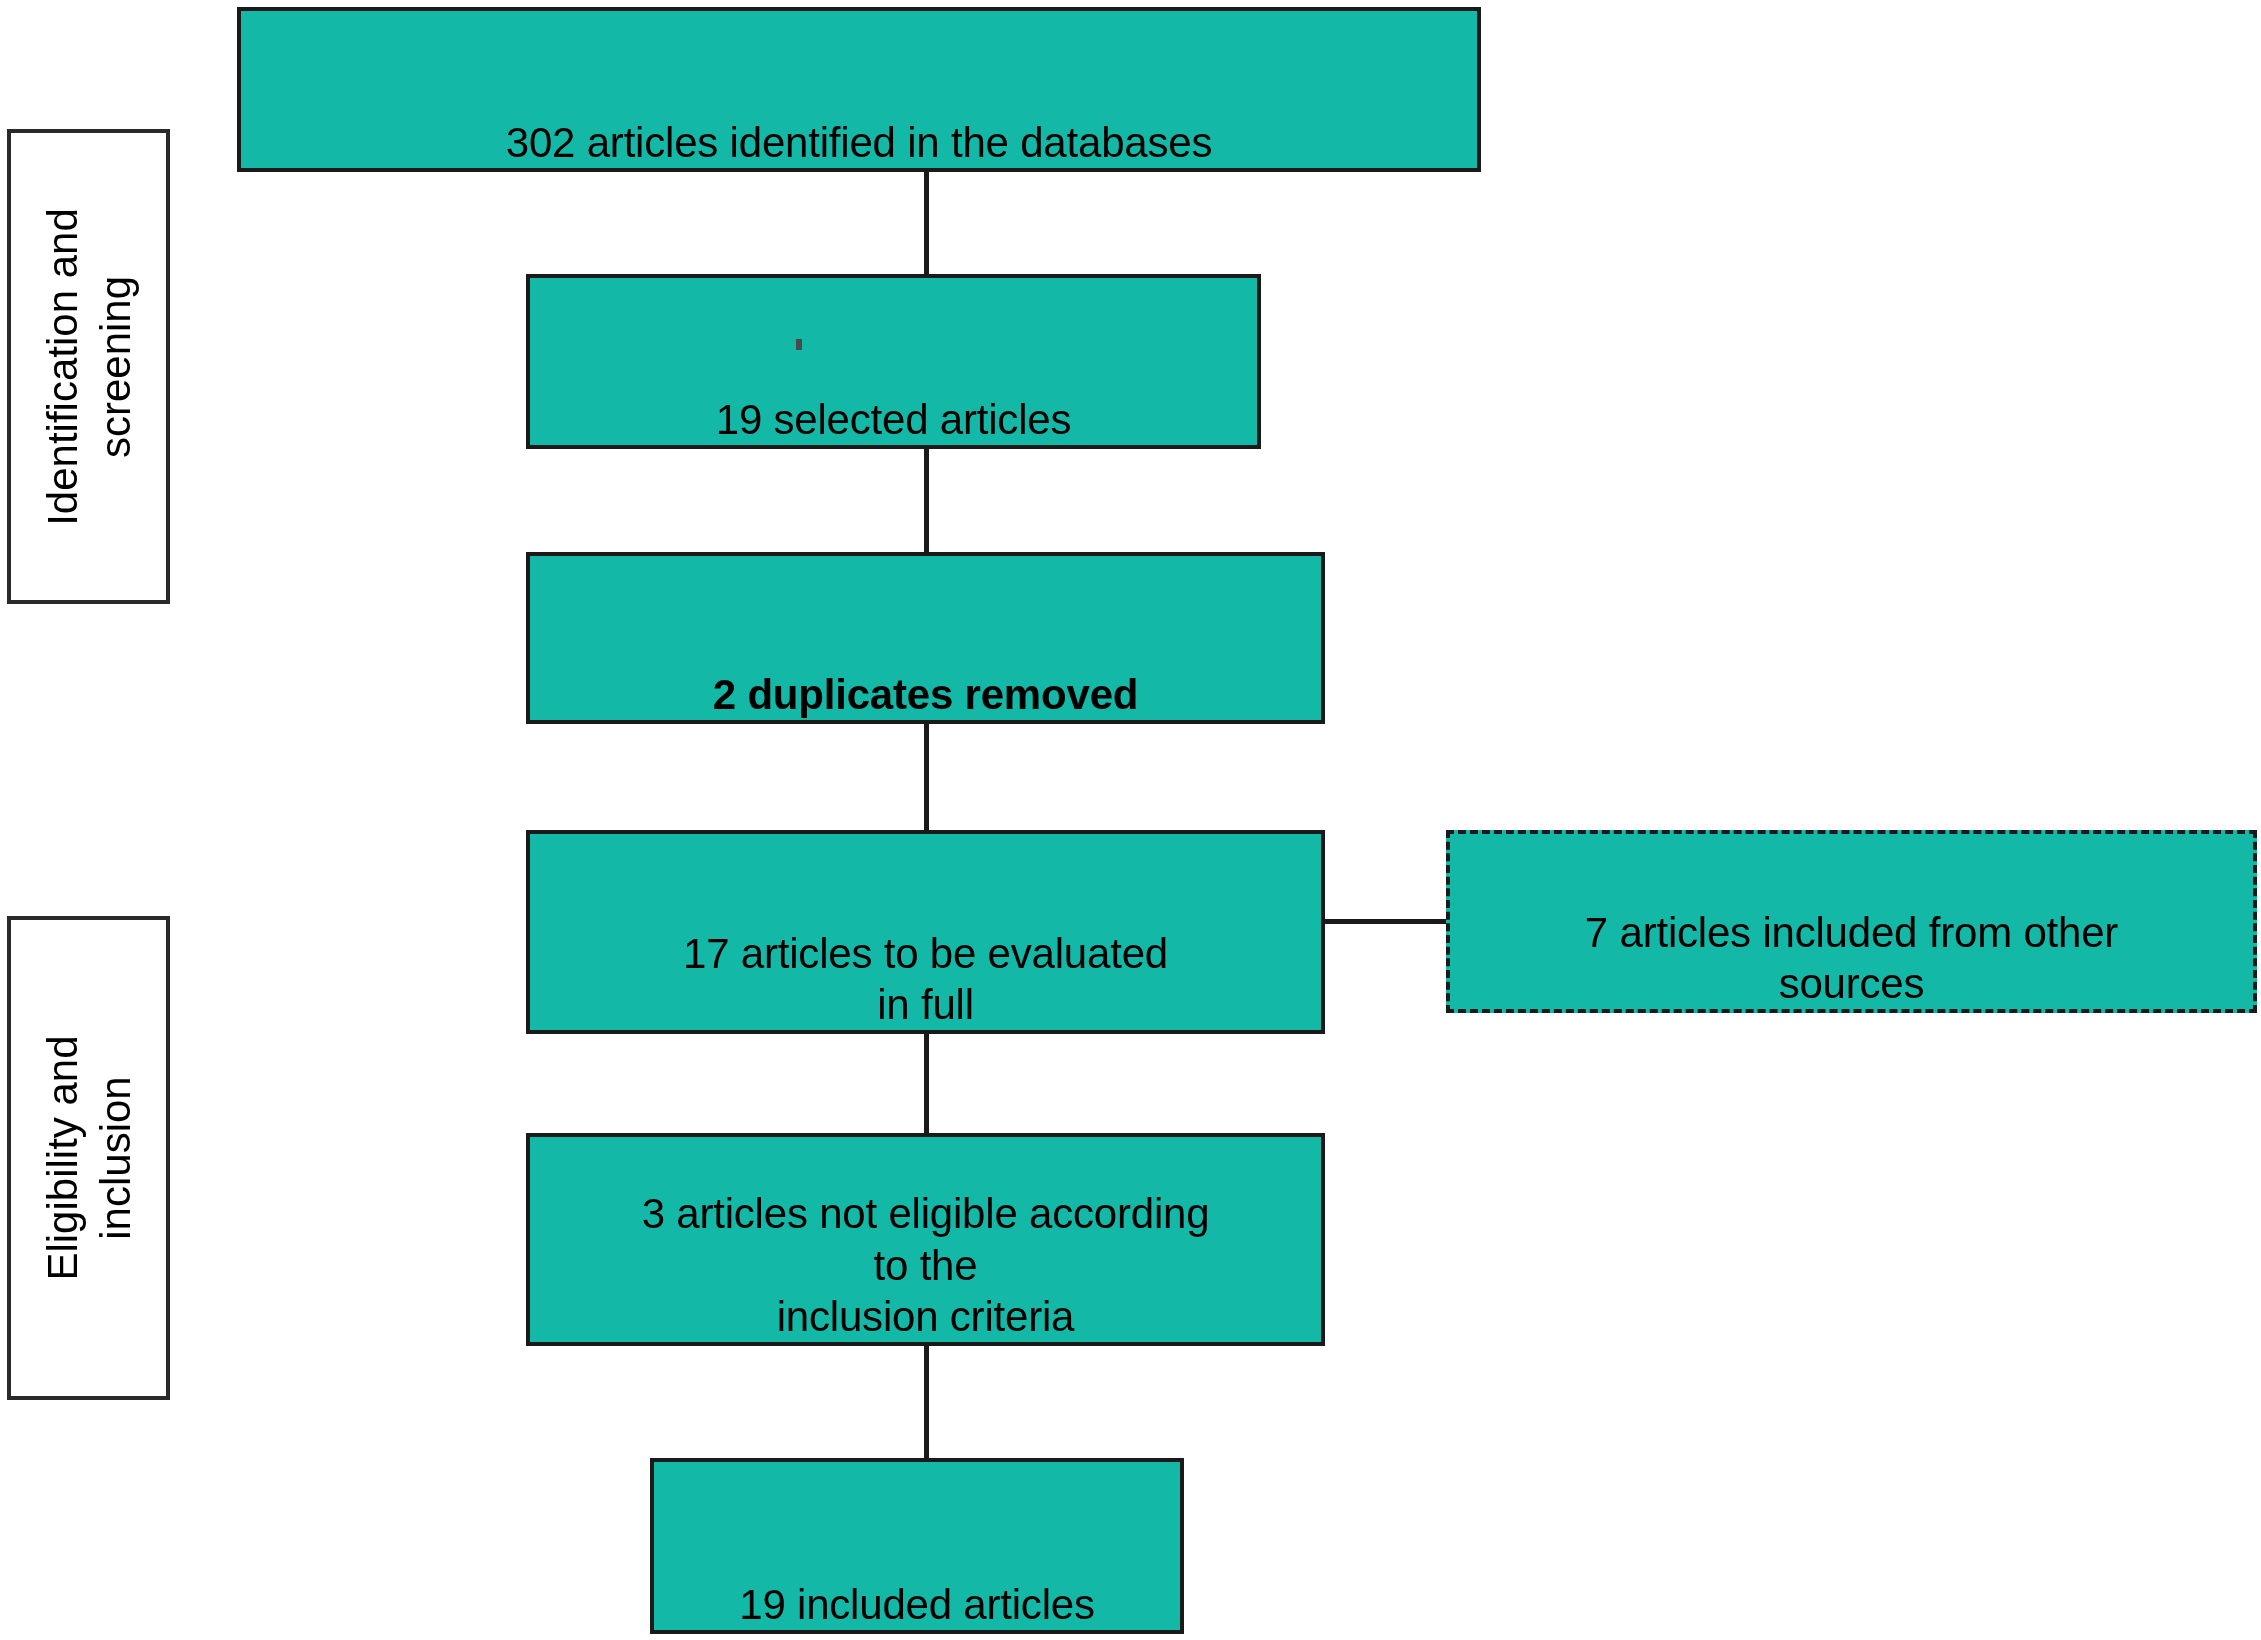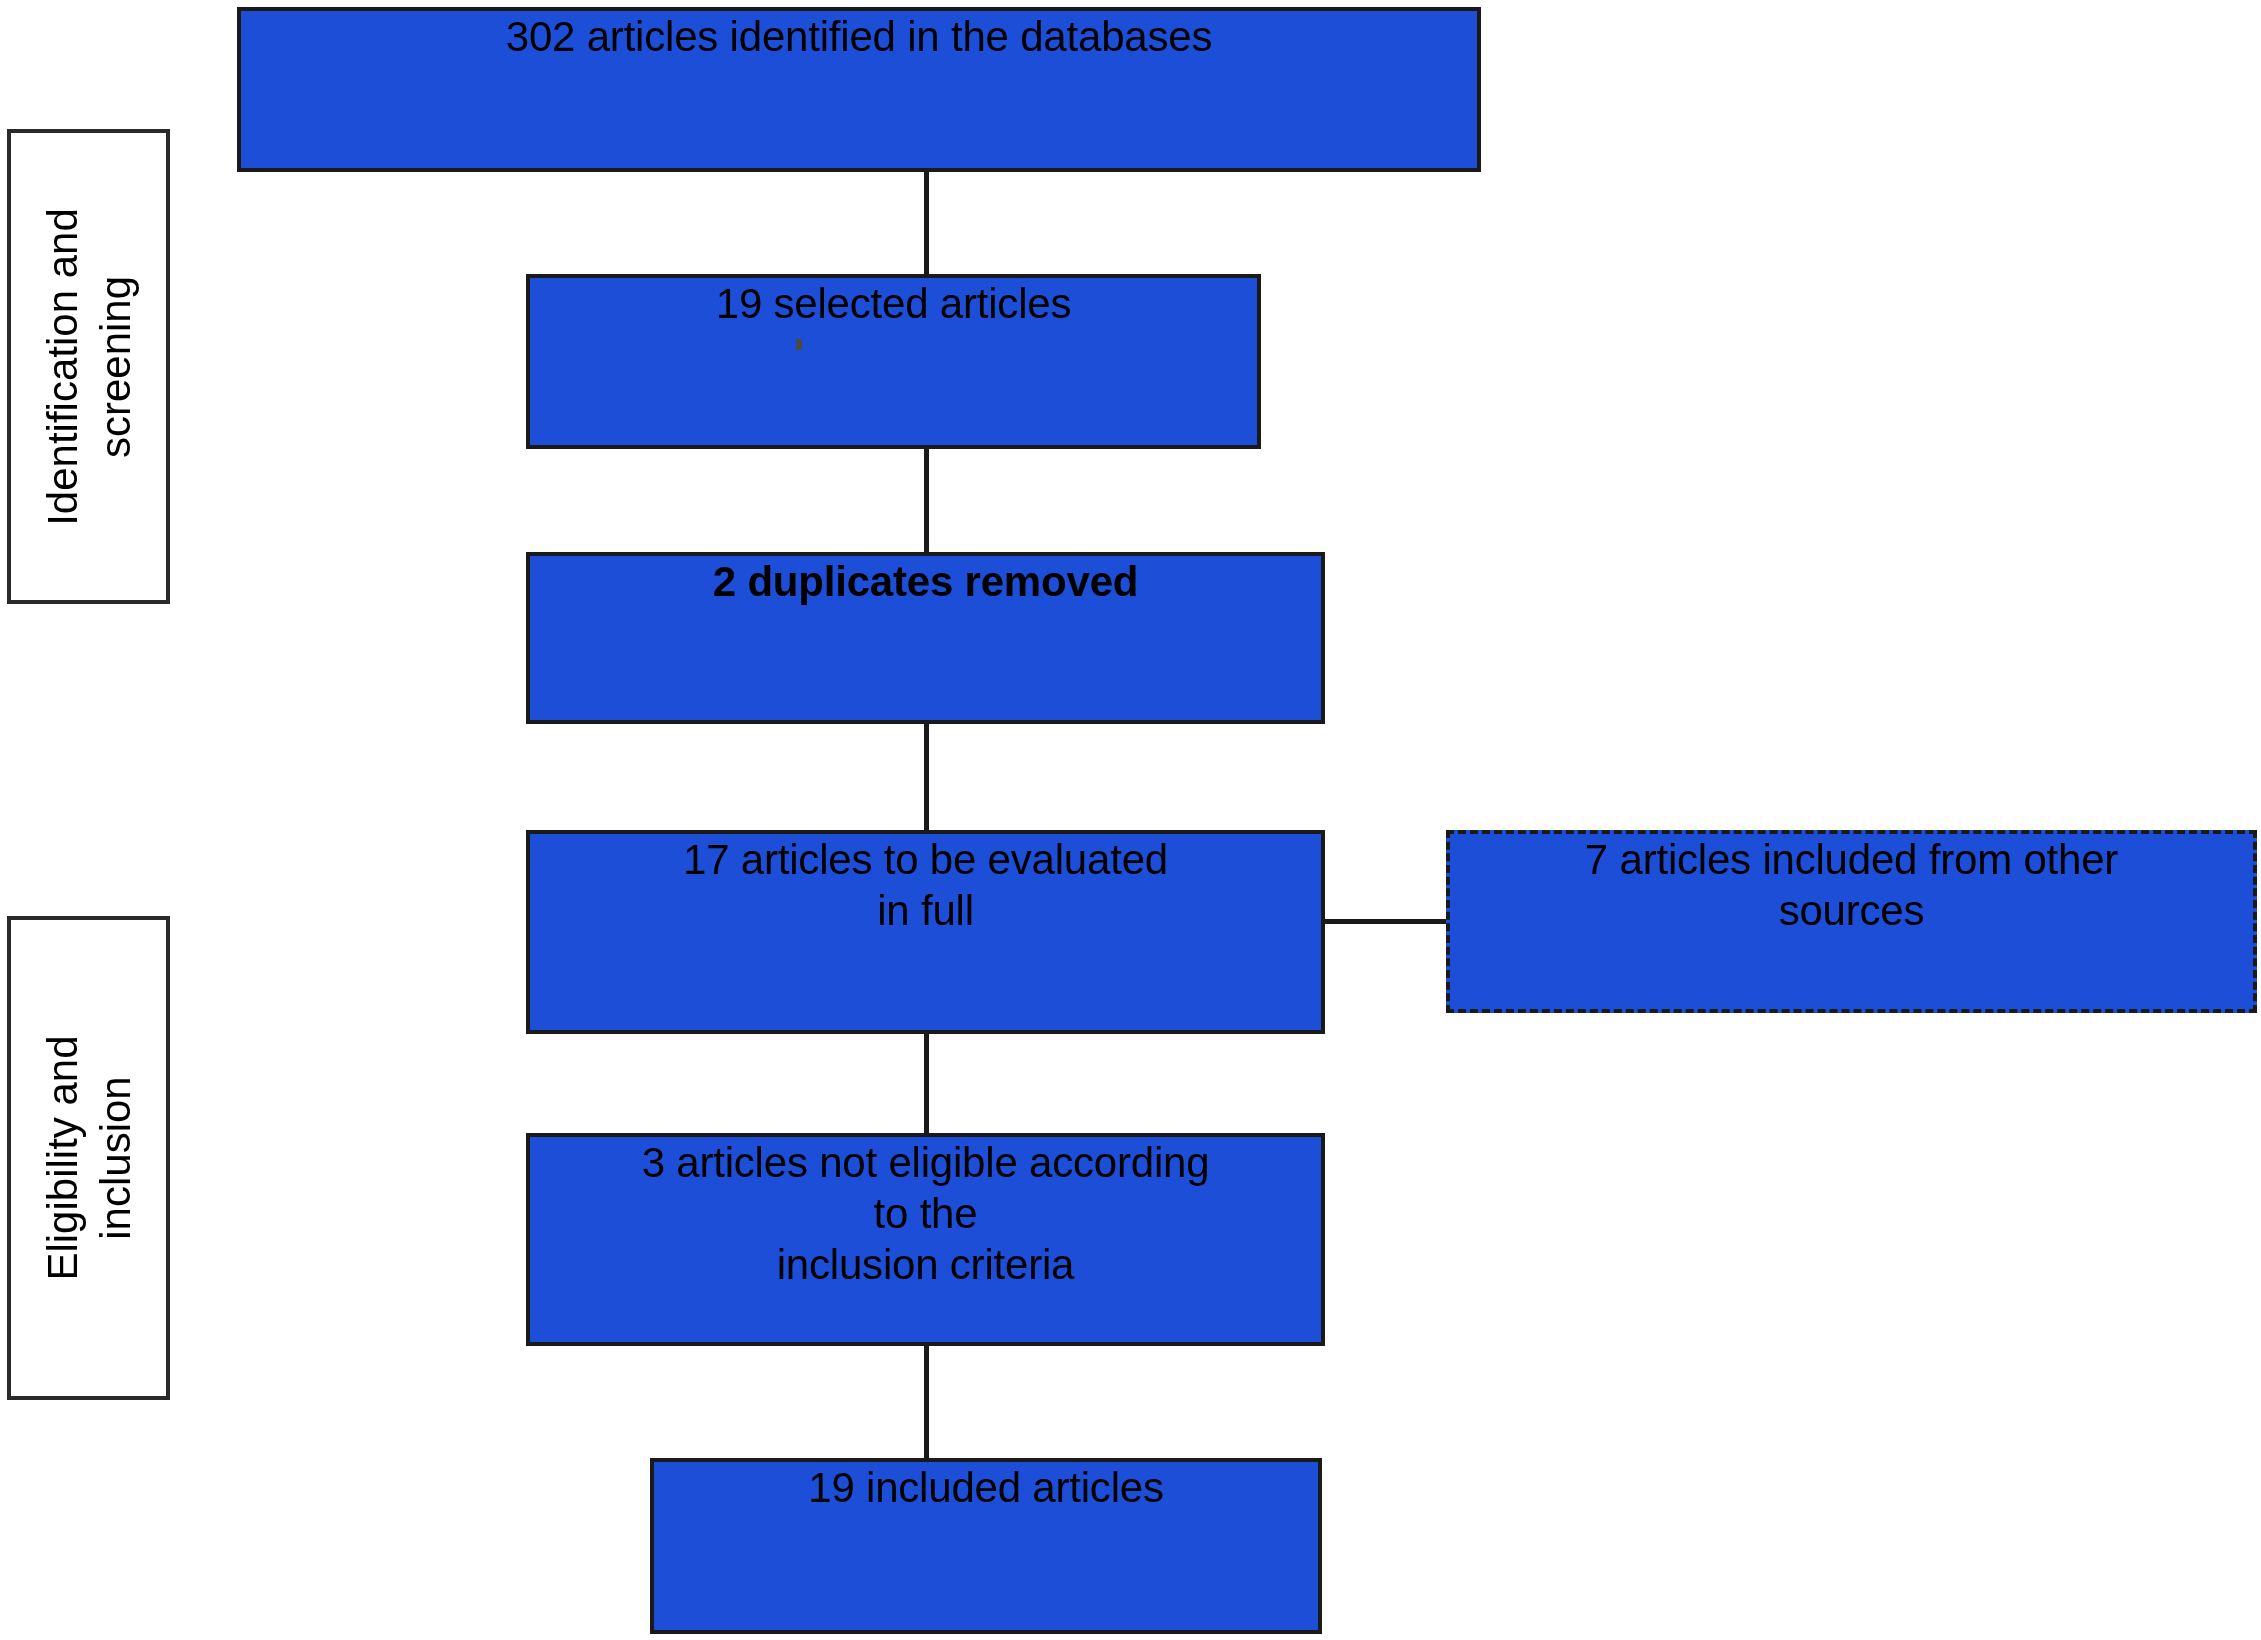--- a/index.html
+++ b/index.html
@@ -14,24 +14,24 @@
     height: 1641px;
     background: #ffffff;
     font-family: "Liberation Sans", "DejaVu Sans", sans-serif;
     overflow: hidden;
   }
 
   
   .flow-box {
     position: absolute;
     box-sizing: border-box;
-    background: #1d4ed8;
+    background: #14b8a6;
     border: 4.5px solid #1a1a1a;
     display: flex;
-    align-items: flex-start;
+    align-items: flex-end;
     justify-content: center;
     text-align: center;
     z-index: 3;
   }
   .flow-box .box-text {
     font-size: 42px;
     line-height: 1.22;
     color: #000000;
     letter-spacing: -0.2px;
     padding: 0 12.7px;
@@ -135,18 +135,18 @@
     <span class="box-text">7 articles included from other
 sources</span>
   </div>
 
   <div class="flow-box" style="left:526px; top:1133px; width:799px; height:213px;">
     <span class="box-text">3 articles not eligible according
 to the
 inclusion criteria</span>
   </div>
 
-  <div class="flow-box" style="left:650px; top:1458px; width:672px; height:176px;">
+  <div class="flow-box" style="left:650px; top:1458px; width:534px; height:176px;">
     <span class="box-text">19 included articles</span>
   </div>
 
 </div>
 
 
 </body></html>

